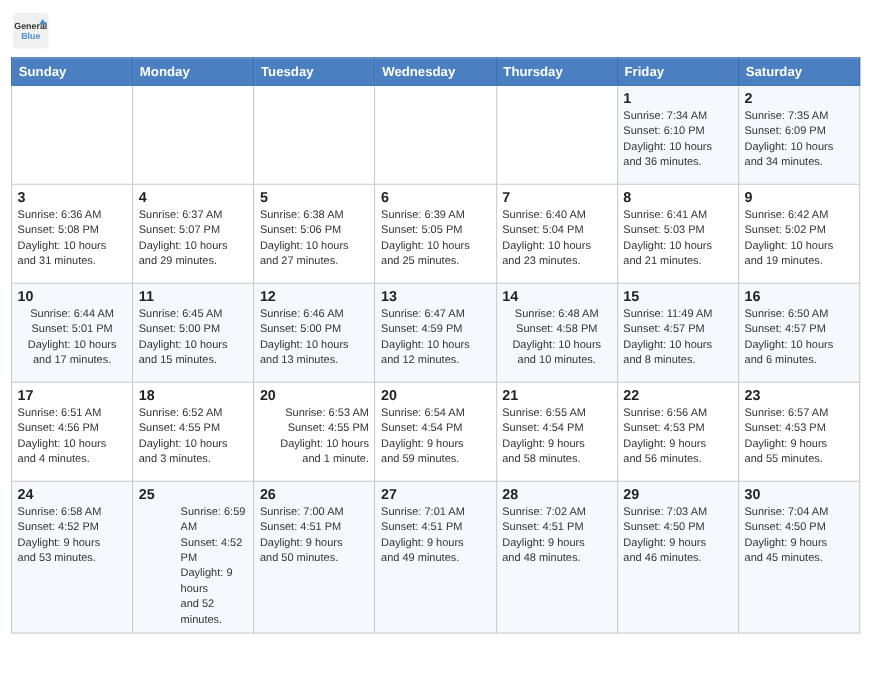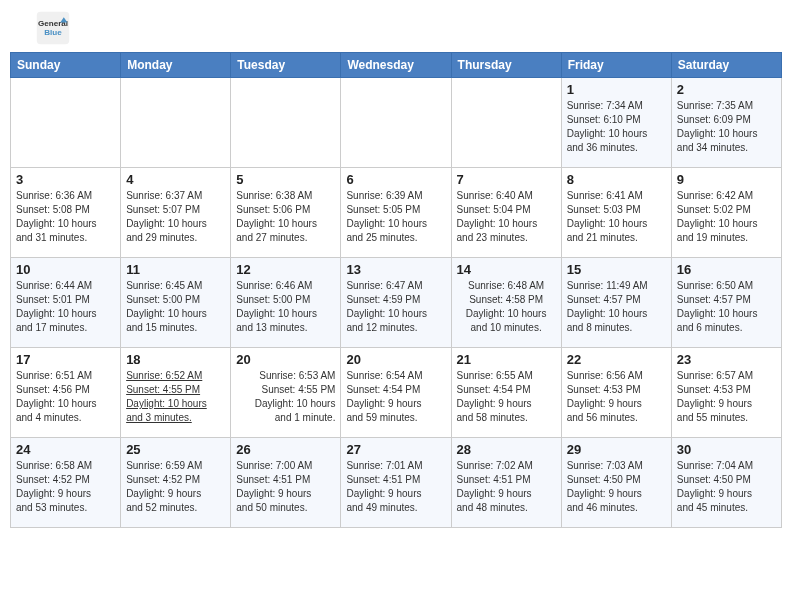--- a/index.html
+++ b/index.html
@@ -13,21 +13,20 @@
     .header {
       display: flex;
       align-items: flex-start;
       justify-content: space-between;
       margin-bottom: 6px;
     }
     .logo {
       display: flex;
       align-items: center;
       gap: 4px;
-      margin-left: 25px;
     }
     .logo-text {
       font-size: 14px;
       font-weight: bold;
       color: #1a1a1a;
       line-height: 1.2;
     }
     .logo-text span {
       color: #4a90c4;
     }
@@ -193,21 +192,21 @@
           <span class="day-num">9</span>
           <div class="day-info" style="white-space: pre-line;">Sunrise: 6:42 AM
 Sunset: 5:02 PM
 Daylight: 10 hours
 and 19 minutes.</div>
         </td>
       </tr>
       <tr>
         <td>
           <span class="day-num">10</span>
-          <div class="day-info" style="white-space: pre-line;">Sunrise: 6:44 AM
+          <div class="day-info" style="white-space: pre-line; text-align: center;">Sunrise: 6:44 AM
 Sunset: 5:01 PM
 Daylight: 10 hours
 and 17 minutes.</div>
         </td>
         <td>
           <span class="day-num">11</span>
           <div class="day-info" style="white-space: pre-line;">Sunrise: 6:45 AM
 Sunset: 5:00 PM
 Daylight: 10 hours
 and 15 minutes.</div>
@@ -251,21 +250,21 @@
       <tr>
         <td>
           <span class="day-num">17</span>
           <div class="day-info" style="white-space: pre-line;">Sunrise: 6:51 AM
 Sunset: 4:56 PM
 Daylight: 10 hours
 and 4 minutes.</div>
         </td>
         <td>
           <span class="day-num">18</span>
-          <div class="day-info" style="white-space: pre-line; text-decoration: underline;">Sunrise: 6:52 AM
+          <div class="day-info" style="white-space: pre-line;">Sunrise: 6:52 AM
 Sunset: 4:55 PM
 Daylight: 10 hours
 and 3 minutes.</div>
         </td>
         <td>
           <span class="day-num">20</span>
           <div class="day-info" style="white-space: pre-line; text-align: right;">Sunrise: 6:53 AM
 Sunset: 4:55 PM
 Daylight: 10 hours
 and 1 minute.</div>
@@ -302,21 +301,21 @@
       <tr>
         <td>
           <span class="day-num">24</span>
           <div class="day-info" style="white-space: pre-line;">Sunrise: 6:58 AM
 Sunset: 4:52 PM
 Daylight: 9 hours
 and 53 minutes.</div>
         </td>
         <td>
           <span class="day-num">25</span>
-          <div class="day-info" style="white-space: pre-line;">Sunrise: 6:59 AM
+          <div class="day-info" style="white-space: pre-line; margin-left: 38px;">Sunrise: 6:59 AM
 Sunset: 4:52 PM
 Daylight: 9 hours
 and 52 minutes.</div>
         </td>
         <td>
           <span class="day-num">26</span>
           <div class="day-info" style="white-space: pre-line;">Sunrise: 7:00 AM
 Sunset: 4:51 PM
 Daylight: 9 hours
 and 50 minutes.</div>

